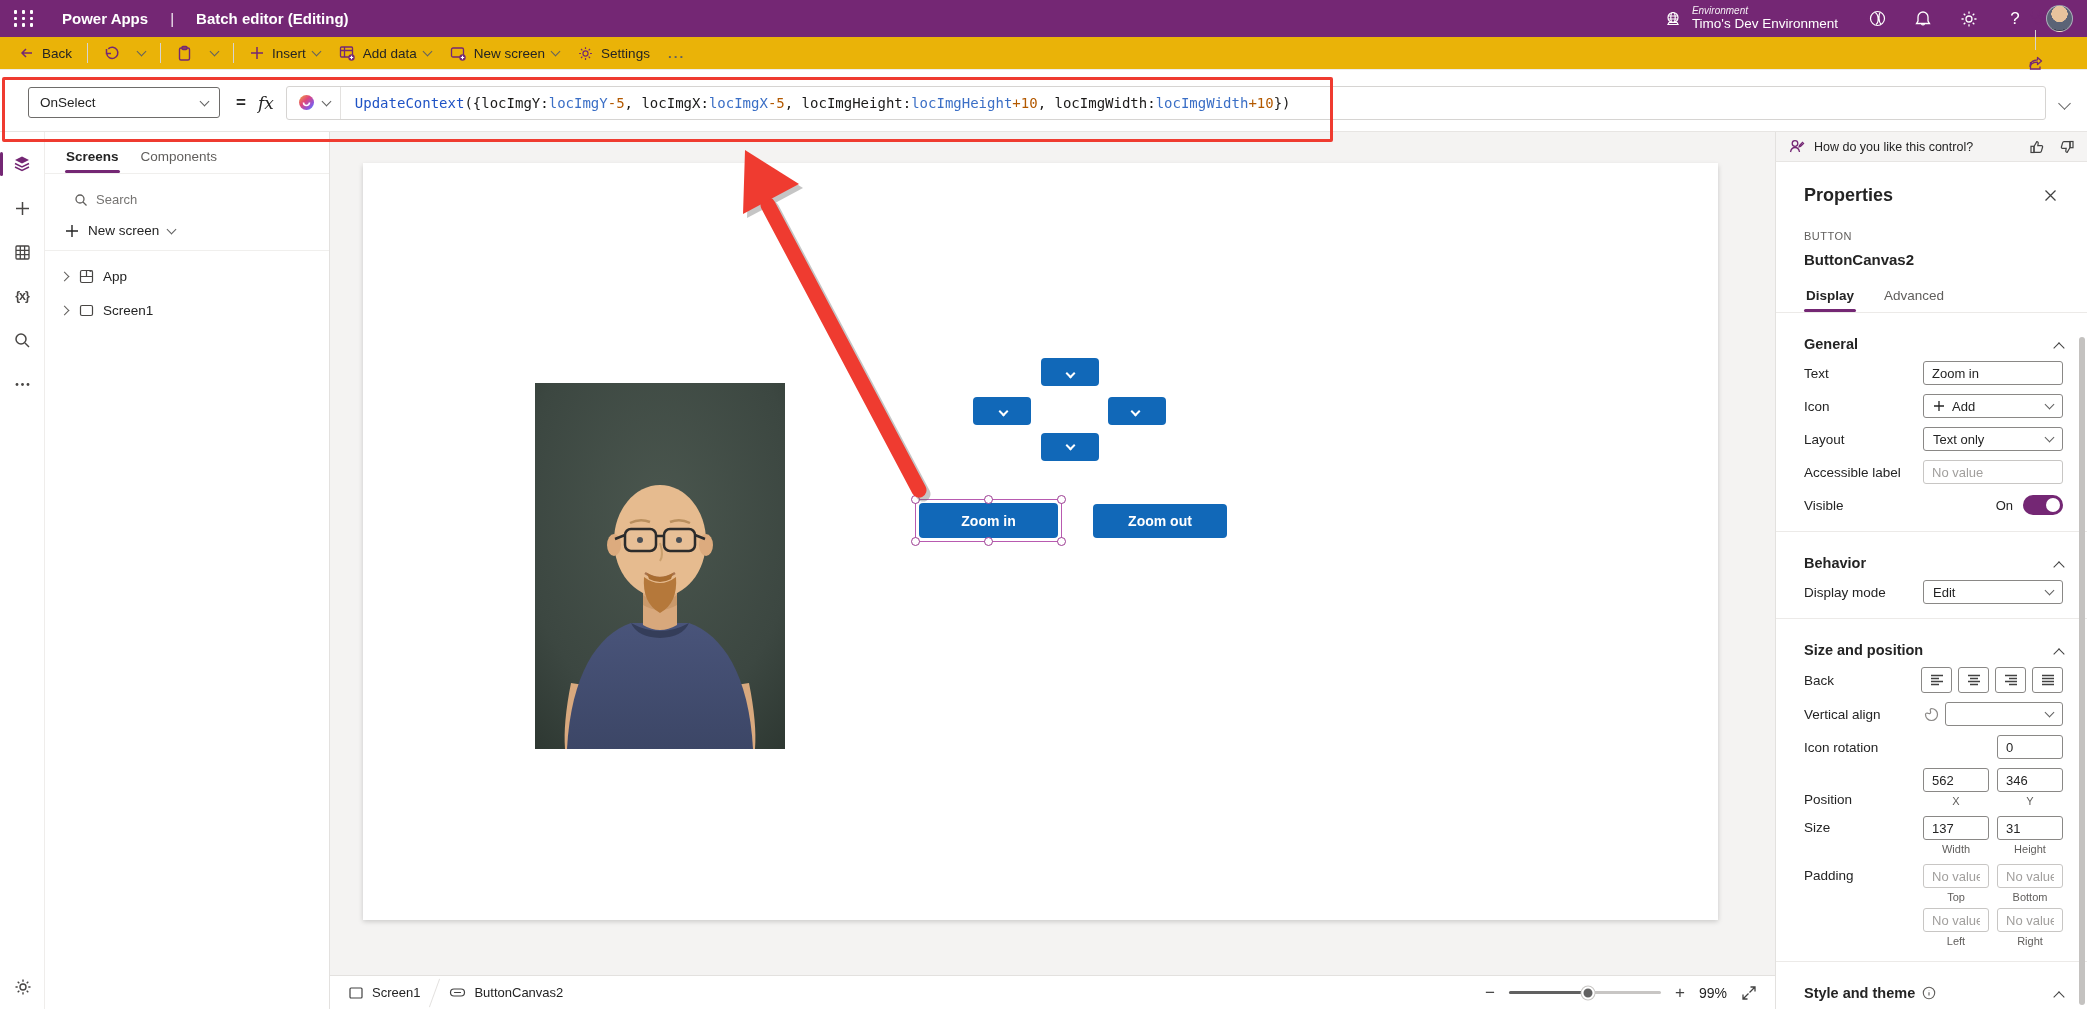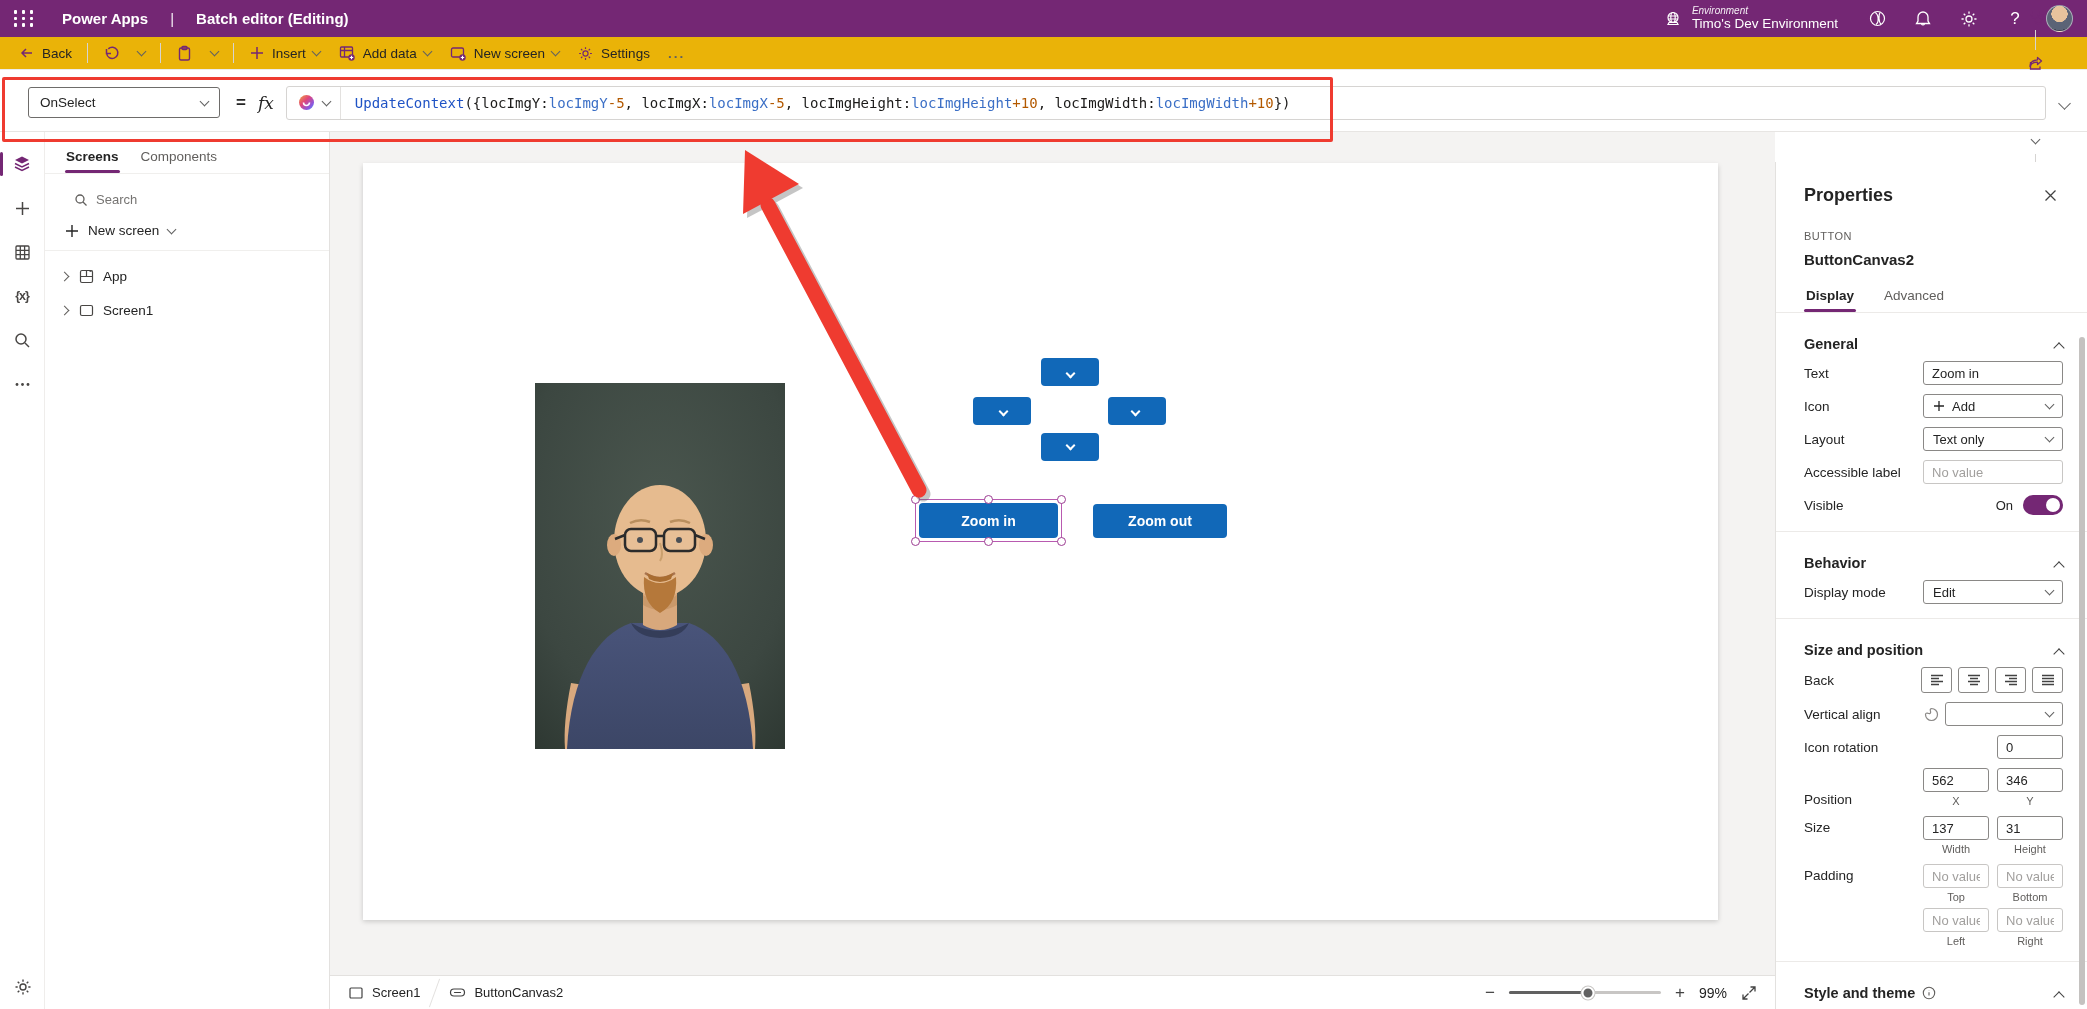--- a/index.html
+++ b/index.html
@@ -544,20 +544,44 @@
 
   <svg id="arrow-svg" width="2087" height="1009">
     <g>
       <path d="M919 490 L 768 205" stroke="rgba(90,90,90,.35)" stroke-width="15" stroke-linecap="round" transform="translate(4,4)"></path>
       <polygon points="745,150 799,184 743,214" fill="rgba(90,90,90,.35)" transform="translate(4,4)"></polygon>
       <path d="M919 490 L 768 205" stroke="#ef3b30" stroke-width="15" stroke-linecap="round"></path>
       <polygon points="745,150 799,184 743,214" fill="#ef3b30"></polygon>
     </g>
   </svg>
 
+  <div class="fstrip">
+    <span class="ic">
+      <svg width="17" height="17" viewBox="0 0 17 17" fill="none" stroke="#742774" stroke-width="1.3">
+          <circle cx="7" cy="5.5" r="2.8"></circle>
+          <path d="M2.5 14c.6-3 2.3-4.5 4.5-4.5S11 11 11.5 14"></path>
+          <path d="M11.5 7.5l3-3 1 1-3 3-1.4.4z"></path>
+        </svg>
+    </span>
+    <span>How do you like this control?</span>
+    <span class="thumbs">
+      <span class="ic">
+        <svg width="16" height="16" viewBox="0 0 16 16" fill="none" stroke="currentColor" stroke-width="1.2">
+            <path d="M5 7.5l2.8-4.8c.9 0 1.6.7 1.4 1.7L8.8 6.6h3.7c.8 0 1.3.7 1.1 1.4l-1.2 4.2c-.2.7-.7 1.1-1.4 1.1H5z"></path>
+            <rect x="2" y="7.3" width="3" height="6.2"></rect>
+          </svg>
+      </span>
+      <span class="ic">
+        <svg width="16" height="16" viewBox="0 0 16 16" fill="none" stroke="currentColor" stroke-width="1.2" transform="rotate(180)">
+            <path d="M5 7.5l2.8-4.8c.9 0 1.6.7 1.4 1.7L8.8 6.6h3.7c.8 0 1.3.7 1.1 1.4l-1.2 4.2c-.2.7-.7 1.1-1.4 1.1H5z"></path>
+            <rect x="2" y="7.3" width="3" height="6.2"></rect>
+          </svg>
+      </span>
+    </span>
+  </div>
 
   <div class="props">
     <div class="hdrow">
       <span class="t">Properties</span>
       <span class="xbtn">
         <svg width="13" height="13" viewBox="0 0 13 13" fill="none" stroke="currentColor" stroke-width="1.3">
             <path d="M1.5 1.5l10 10M11.5 1.5l-10 10"></path>
           </svg>
       </span>
     </div>

